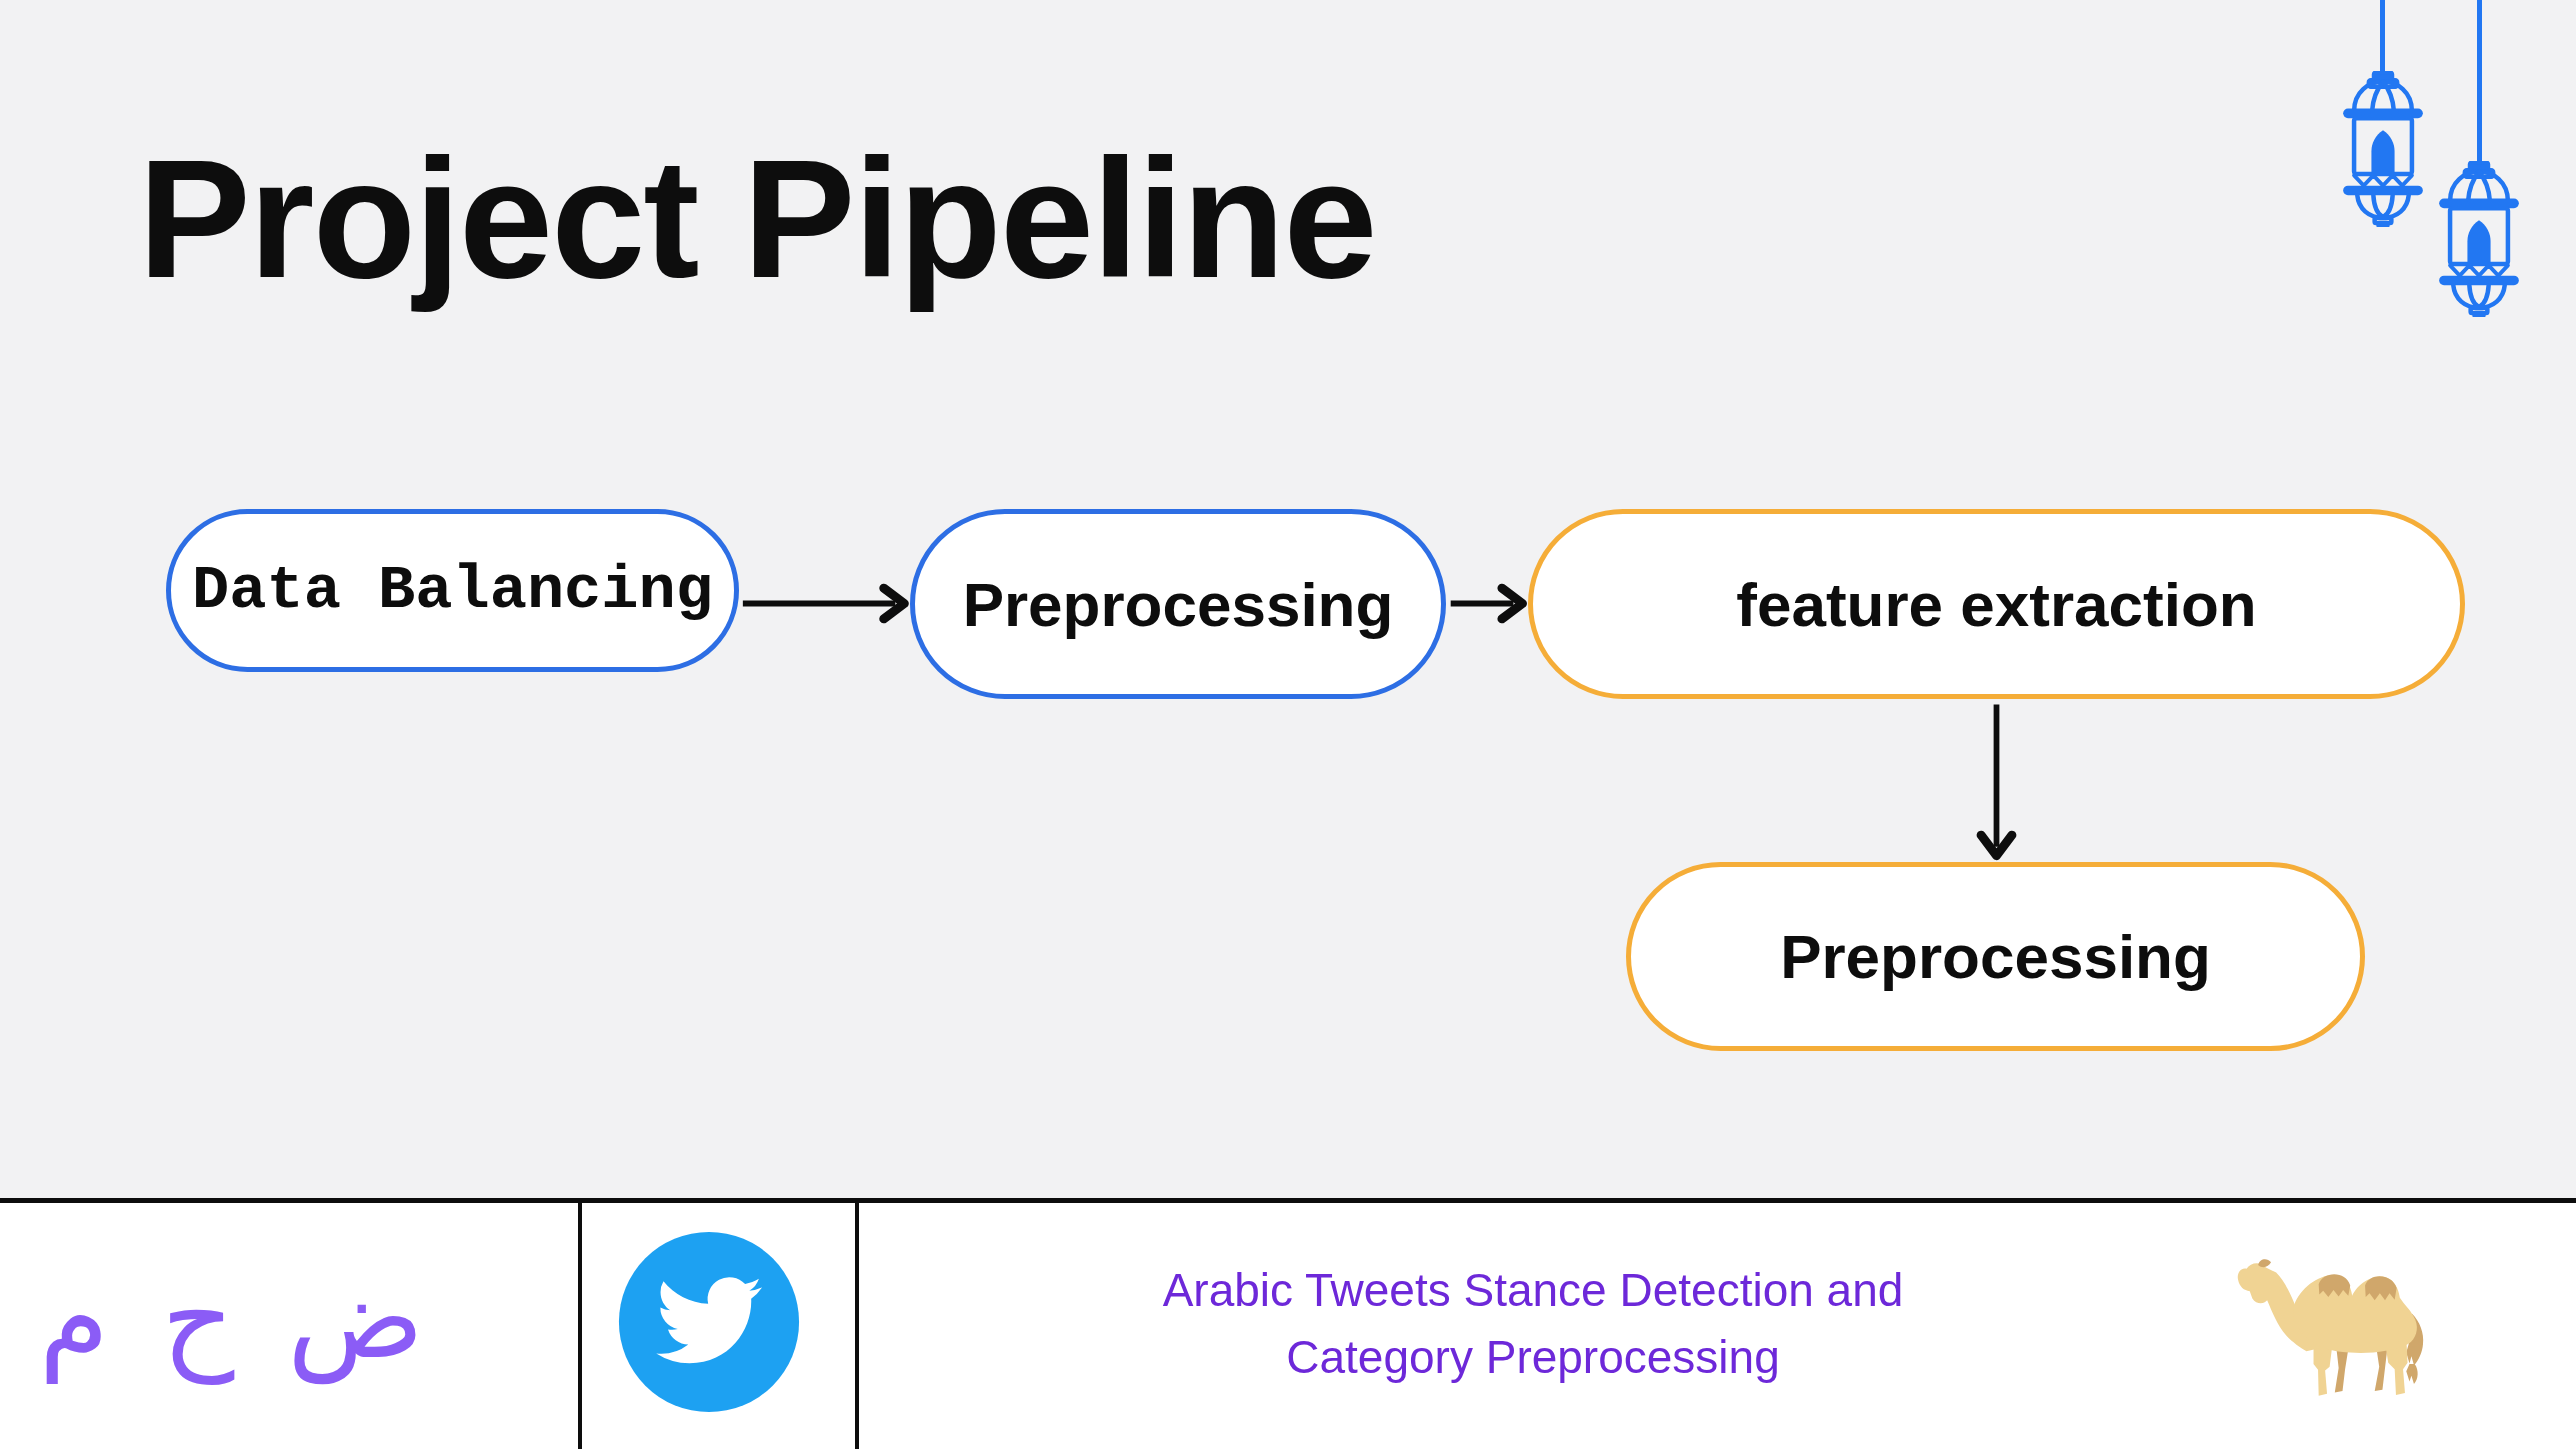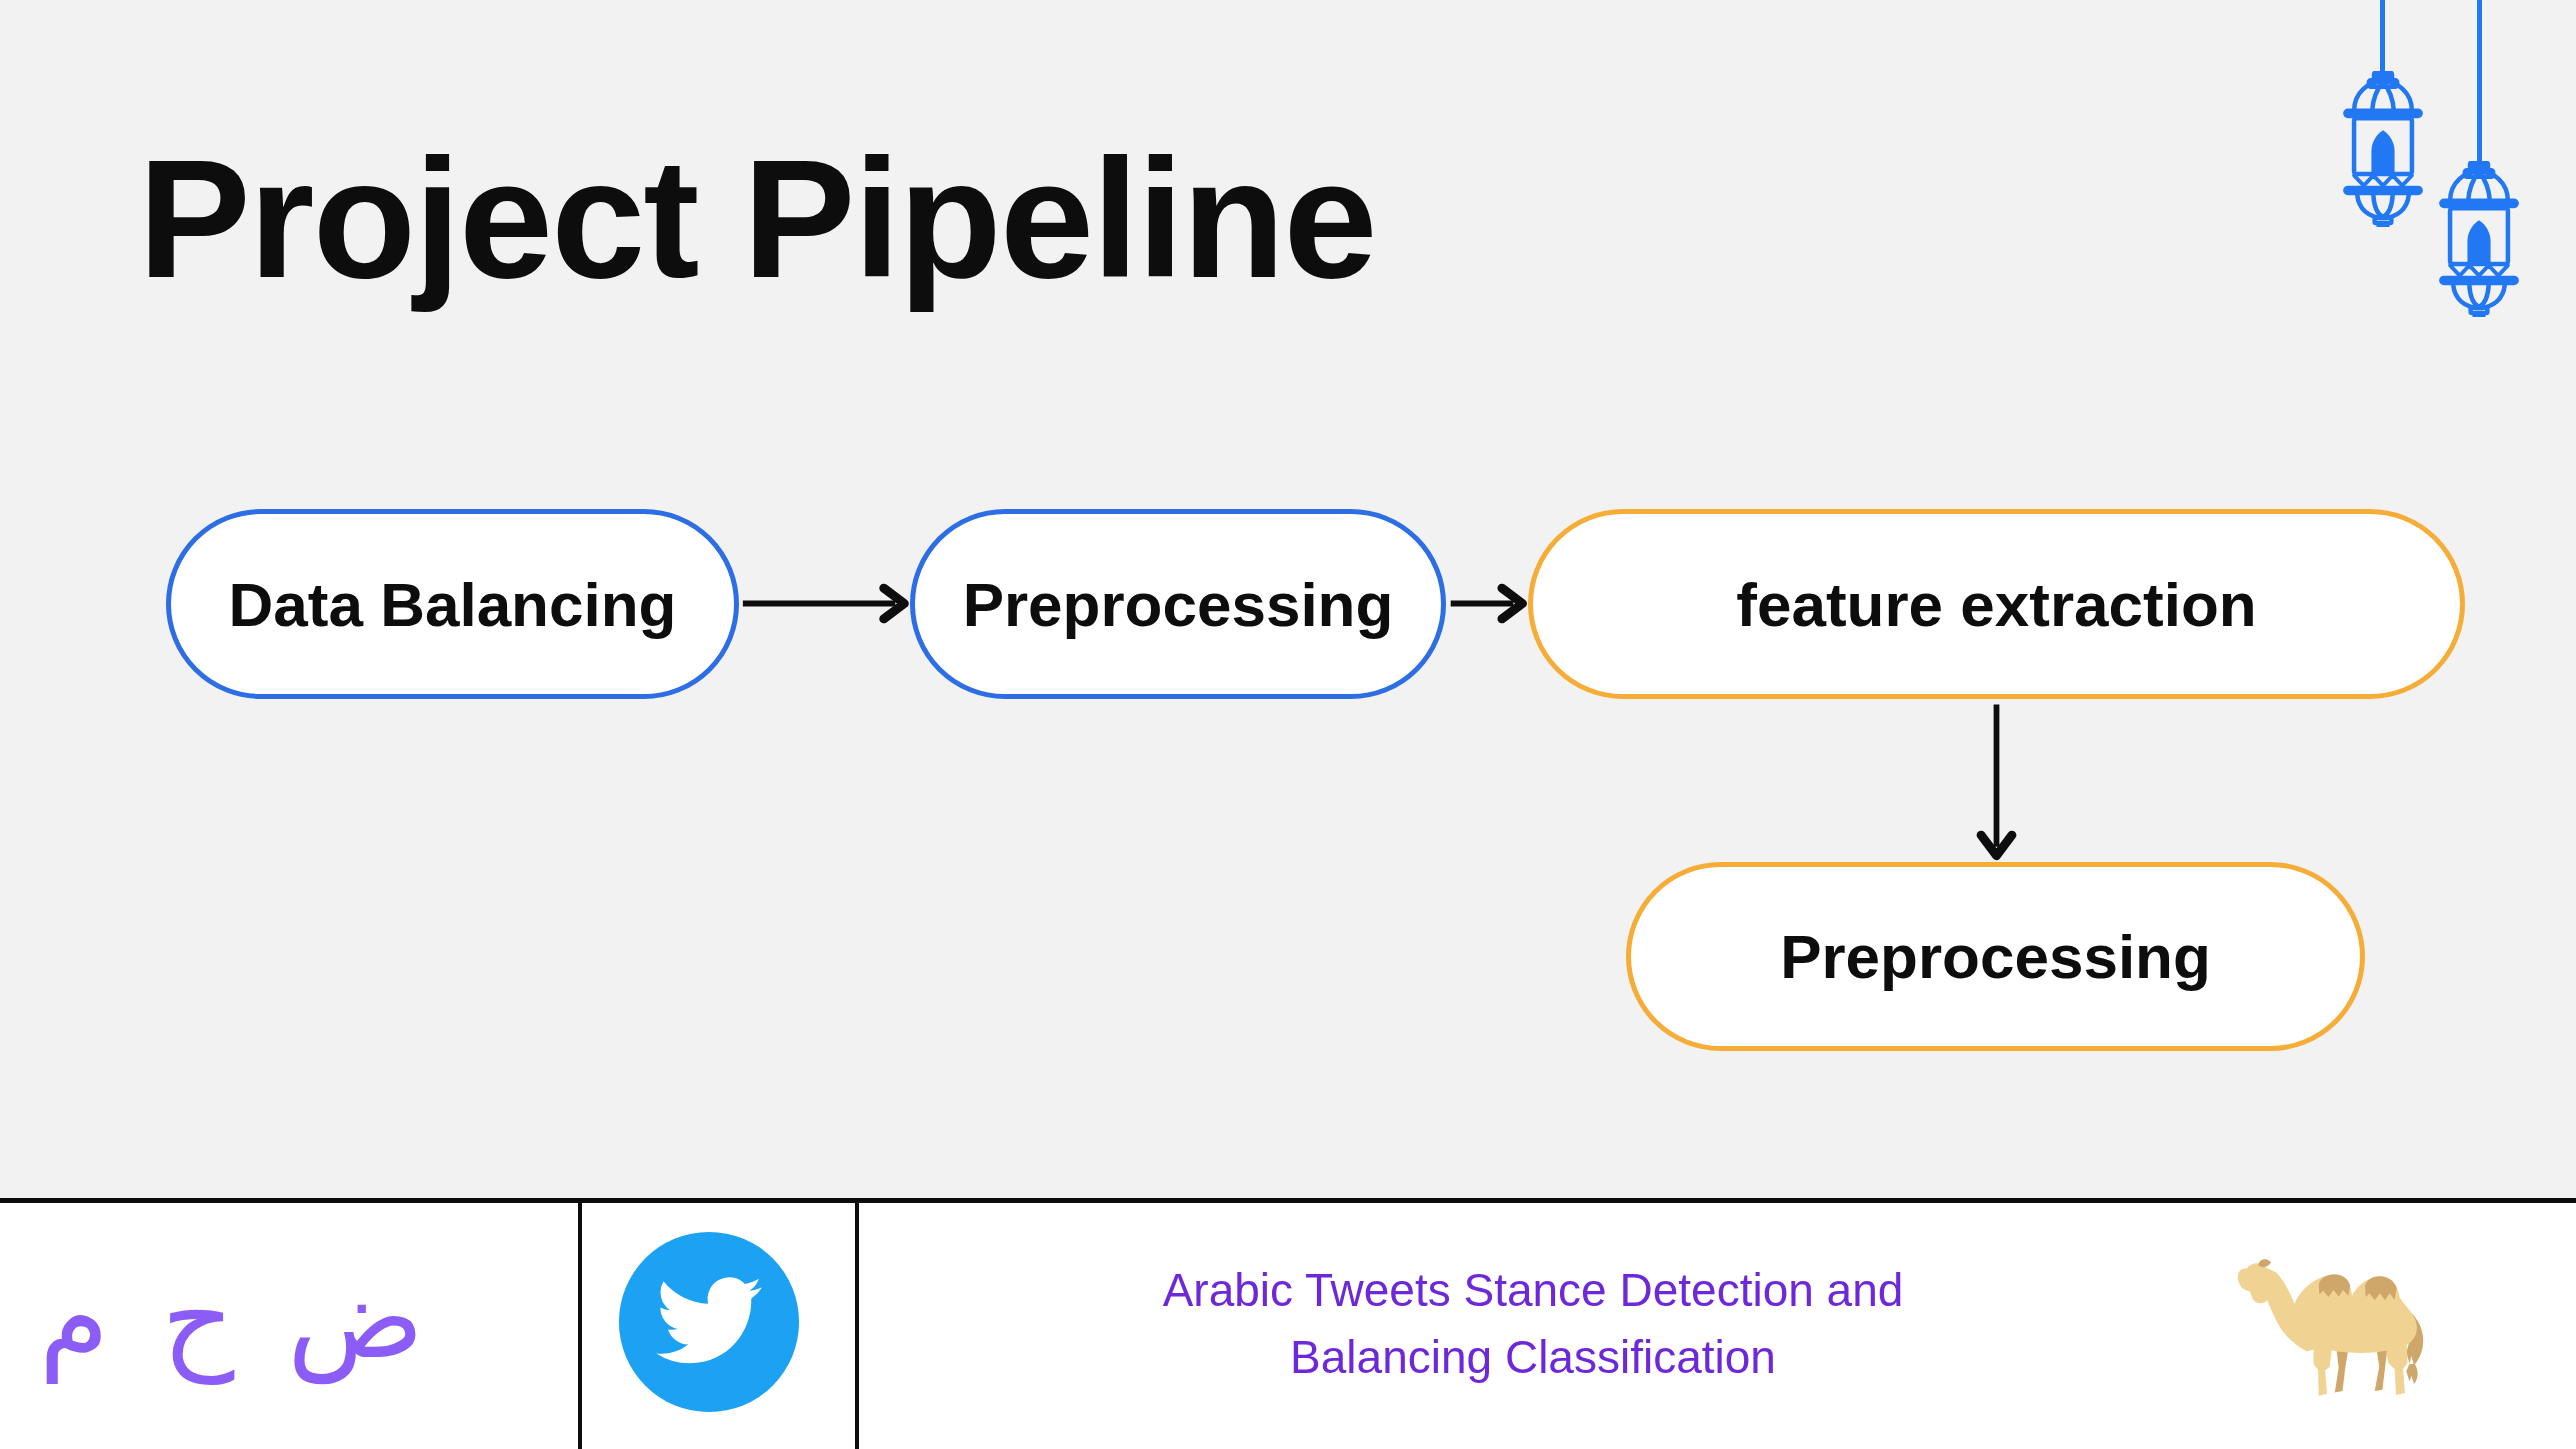--- a/index.html
+++ b/index.html
@@ -21,21 +21,21 @@
   
   .node{
     position:absolute;box-sizing:border-box;
     background:#ffffff;border-radius:97px;
     display:flex;align-items:center;justify-content:center;
     font-size:62px;font-weight:700;letter-spacing:0;
     color:var(--ink,#0d0d0d);white-space:nowrap;
   }
   .node.blue{border:5.2px solid var(--node_blue,#2d6ee4);}
   .node.yellow{border:5.2px solid var(--node_yellow,#f5ad38);}
-  .node1{left:166px;top:509px;width:573px;height:190px;}
+  .node1{left:166px;top:509px;width:573px;height:163px;font-family:Liberation Mono, monospace;}
   .node2{left:910px;top:509px;width:536px;height:190px;}
   .node3{left:1528px;top:509px;width:937px;height:190px;}
   .node4{left:1626px;top:862px;width:739px;height:189px;}
   
   .arrow{position:absolute;}
   
   .footer-rule{position:absolute;left:0;top:1198px;width:2576px;height:4.5px;background:#0d0d0d;}
   .footer{position:absolute;left:0;top:1202px;width:2576px;height:247px;background:var(--footer_bg,#ffffff);}
   .footer-divider{position:absolute;top:1202px;width:3.9px;height:247px;background:#0d0d0d;}
   .divider1{left:578px;}
@@ -147,21 +147,21 @@
 
   <svg class="twitter-badge" width="184" height="184" viewBox="0 0 286 286">
     <circle cx="143" cy="143" r="140" fill="#1da1f2"></circle>
     <g transform="translate(61,58) scale(6.85)" fill="#ffffff">
       <path d="M23.953 4.57a10 10 0 01-2.825.775 4.958 4.958 0 002.163-2.723c-.951.555-2.005.959-3.127 1.184a4.92 4.92 0 00-8.384 4.482C7.69 8.095 4.067 6.13 1.64 3.162a4.822 4.822 0 00-.666 2.475c0 1.71.87 3.213 2.188 4.096a4.904 4.904 0 01-2.228-.616v.06a4.923 4.923 0 003.946 4.827 4.996 4.996 0 01-2.212.085 4.936 4.936 0 004.604 3.417 9.867 9.867 0 01-6.102 2.105c-.39 0-.779-.023-1.17-.067a13.995 13.995 0 007.557 2.209c9.053 0 13.998-7.496 13.998-13.985 0-.21 0-.42-.015-.63A9.935 9.935 0 0024 4.59z"></path>
     </g>
   </svg>
 
   <div class="caption">
     <div>Arabic Tweets Stance Detection and</div>
-    <div>Balancing Classification</div>
+    <div>Category Preprocessing</div>
   </div>
 
   <svg class="camel" width="232" height="161" viewBox="0 0 360 250">
 
     <path d="M176,150 L198,152 L191,196 L187,230 L175,232 L181,194 Z" fill="#d0a76b"></path>
     <path d="M238,152 L258,152 L253,194 L249,228 L237,230 L244,192 Z" fill="#d0a76b"></path>
 
     <path d="M295,110 C307,122 314,140 312,157 C311,170 305,183 298,190 L294,176 L291,187 L286,170 L290,156 C292,142 290,126 284,116 Z" fill="#d0a76b"></path>
     <path d="M299,188 C306,197 305,212 298,219 L294,206 L291,215 L286,199 L291,188 Z" fill="#d0a76b"></path>
 

